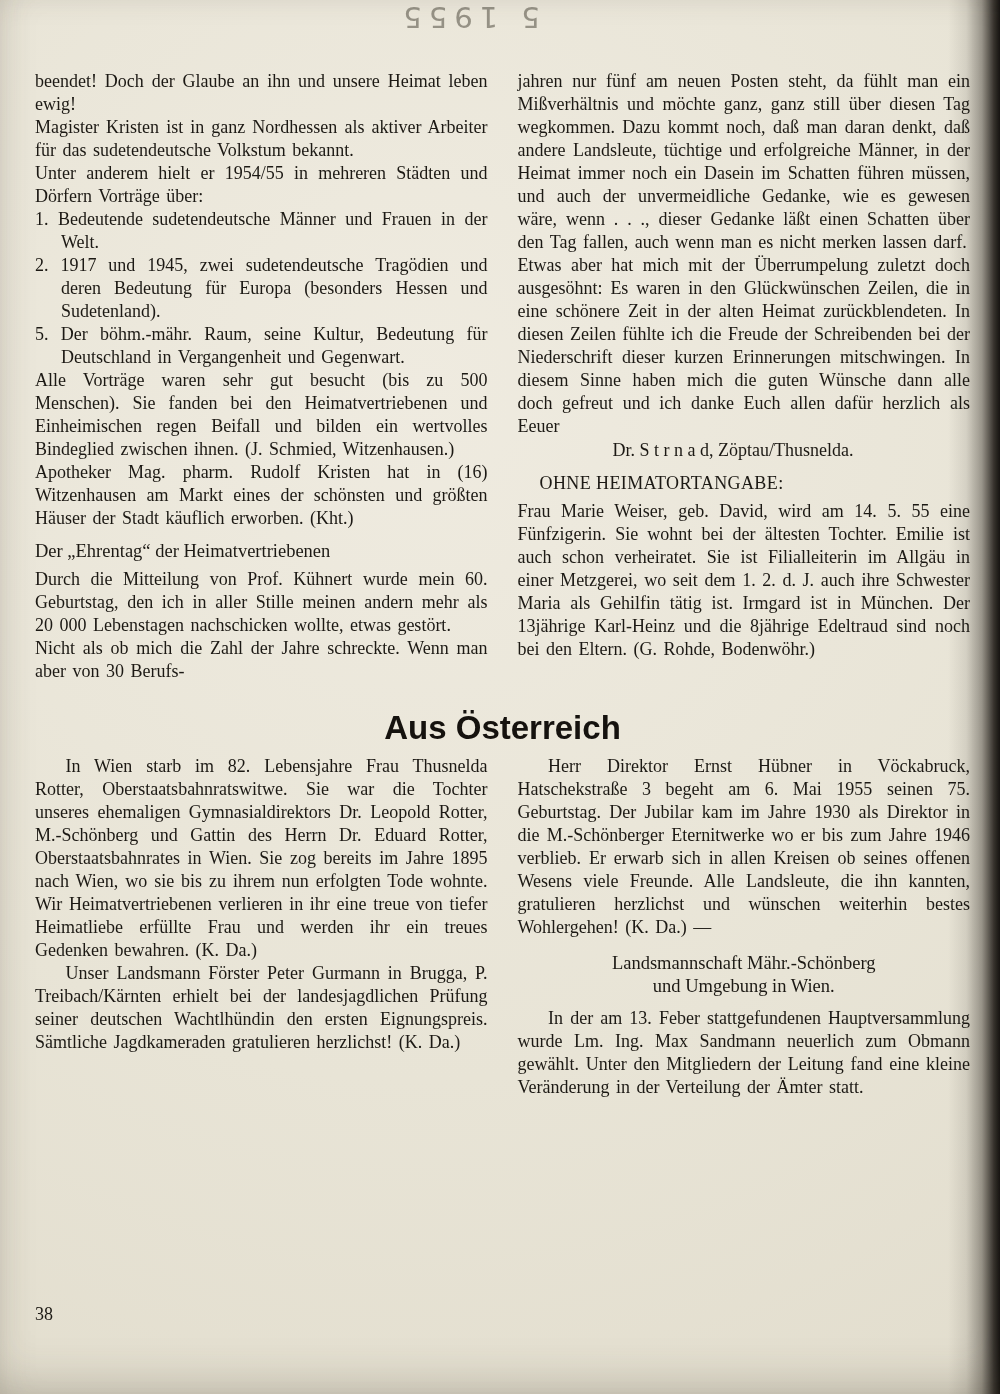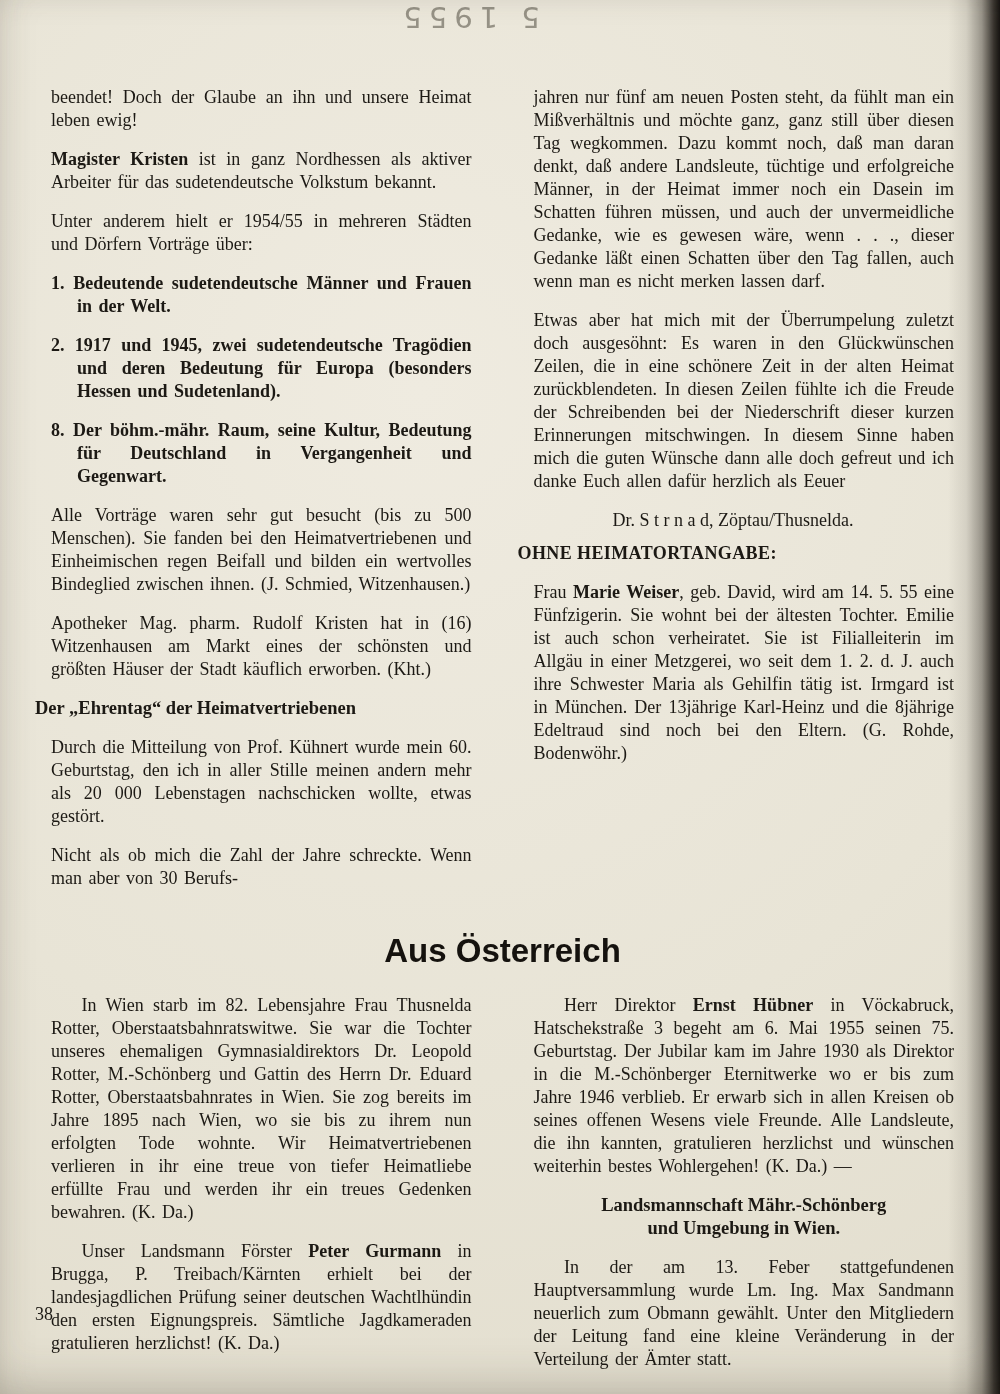--- a/index.html
+++ b/index.html
@@ -9,30 +9,30 @@
     font-family:"Liberation Serif","DejaVu Serif",serif;
   }
   .page{
     position:relative;width:1000px;height:1394px;overflow:hidden;
     background:radial-gradient(ellipse 120% 90% at 42% 28%, #efebe0 0%, #e8e4d6 55%, #e1dccc 100%);
     color:#1c1914;
   }
   .content{padding:70px 30px 0 35px;}
   .section{display:flex;gap:30px;}
   .col{flex:1 1 0;min-width:0;}
-  p{margin:16px;}
+  p{margin:0;}
   .para,.list-item,.signature,.heading,.heading-caps,.heading-center{
     font-size:18px;line-height:23px;
   }
   .para,.list-item{text-align:justify;word-spacing:2px;hyphens:auto;}
-  .list-item{padding-left:26px;text-indent:-26px;font-weight:bold;}
+  .list-item{padding-left:26px;text-indent:-26px;}
   .indent{text-indent:1.7em;}
-  .bold{font-weight:bold;}
+  .bold{font-weight:normal;}
   .heading{font-weight:bold;margin:10px 0 5px;font-size:18.5px;}
-  .heading-caps{letter-spacing:0.4px;font-size:18px;}
+  .heading-caps{letter-spacing:0.4px;font-size:18px;margin-left:22px;}
   .heading-center{text-align:center;white-space:pre-line;margin:13px 0 9px;}
   .signature{text-align:left;text-indent:95px;margin:1px 0 7px;}
   .austria-heading{
     font-family:"Liberation Sans","DejaVu Sans",sans-serif;
     font-size:33px;font-weight:bold;text-align:center;
     margin:26px 0 8px;color:#15120e;
   }
   .page-number{position:absolute;left:35px;top:1304px;font-size:18px;}
   .header-mark{
     position:absolute;left:378px;top:0;width:180px;text-align:center;
@@ -63,21 +63,21 @@
 
   <div class="content">
 
     <div class="section">
       <div class="col">
           <p class="para"><span>beendet! Doch der Glaube an ihn und unsere Heimat leben ewig!</span></p>
           <p class="para"><span class="bold">Magister Kristen</span><span> ist in ganz Nordhessen als aktiver Arbeiter für das sudetendeutsche Volkstum bekannt.</span></p>
           <p class="para"><span>Unter anderem hielt er 1954/55 in mehreren Städten und Dörfern Vorträge über:</span></p>
           <p class="list-item"><span>1. Bedeutende sudetendeutsche Männer und Frauen in der Welt.</span></p>
           <p class="list-item"><span>2. 1917 und 1945, zwei sudetendeutsche Tragödien und deren Bedeutung für Europa (besonders Hessen und Sudetenland).</span></p>
-          <p class="list-item"><span>8. Der böhm.-mähr. Raum, seine Kultur, Bedeutung für Deutschland in Vergangenheit und Gegenwart.</span></p>
+          <p class="list-item"><span>5. Der böhm.-mähr. Raum, seine Kultur, Bedeutung für Deutschland in Vergangenheit und Gegenwart.</span></p>
           <p class="para"><span>Alle Vorträge waren sehr gut besucht (bis zu 500 Menschen). Sie fanden bei den Heimatvertriebenen und Einheimischen regen Beifall und bilden ein wertvolles Bindeglied zwischen ihnen. (J. Schmied, Witzenhausen.)</span></p>
           <p class="para"><span>Apotheker Mag. pharm. Rudolf Kristen hat in (16) Witzenhausen am Markt eines der schönsten und größten Häuser der Stadt käuflich erworben. (Kht.)</span></p>
           <p class="heading"><span class="bold">Der „Ehrentag“ der Heimatvertriebenen</span></p>
           <p class="para"><span>Durch die Mitteilung von Prof. Kühnert wurde mein 60. Geburtstag, den ich in aller Stille meinen andern mehr als 20&nbsp;000 Lebenstagen nachschicken wollte, etwas gestört.</span></p>
           <p class="para"><span>Nicht als ob mich die Zahl der Jahre schreckte. Wenn man aber von 30 Berufs-</span></p>
         </div>
       <div class="col">
           <p class="para"><span>jahren nur fünf am neuen Posten steht, da fühlt man ein Mißverhältnis und möchte ganz, ganz still über diesen Tag wegkommen. Dazu kommt noch, daß man daran denkt, daß andere Landsleute, tüchtige und erfolgreiche Männer, in der Heimat immer noch ein Dasein im Schatten führen müssen, und auch der unvermeidliche Gedanke, wie es gewesen wäre, wenn . . ., dieser Gedanke läßt einen Schatten über den Tag fallen, auch wenn man es nicht merken lassen darf.</span></p>
           <p class="para"><span>Etwas aber hat mich mit der Überrumpelung zuletzt doch ausgesöhnt: Es waren in den Glückwünschen Zeilen, die in eine schönere Zeit in der alten Heimat zurückblendeten. In diesen Zeilen fühlte ich die Freude der Schreibenden bei der Niederschrift dieser kurzen Erinnerungen mitschwingen. In diesem Sinne haben mich die guten Wünsche dann alle doch gefreut und ich danke Euch allen dafür herzlich als Eeuer</span></p>
           <p class="signature"><span>Dr. S t r n a d, Zöptau/Thusnelda.</span></p>

